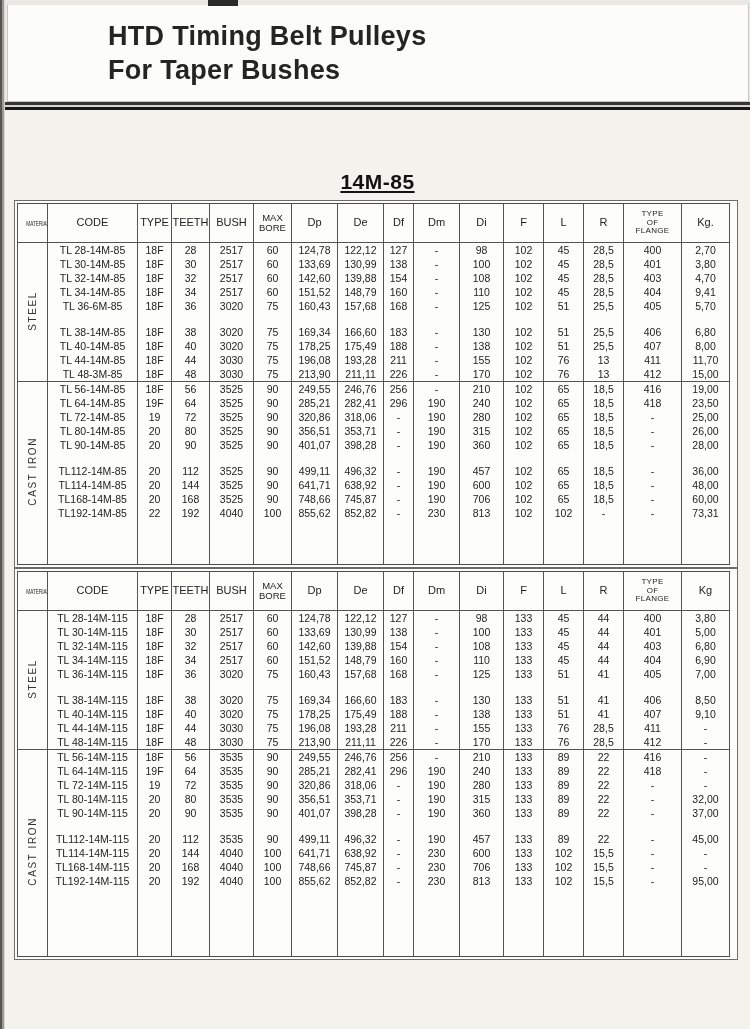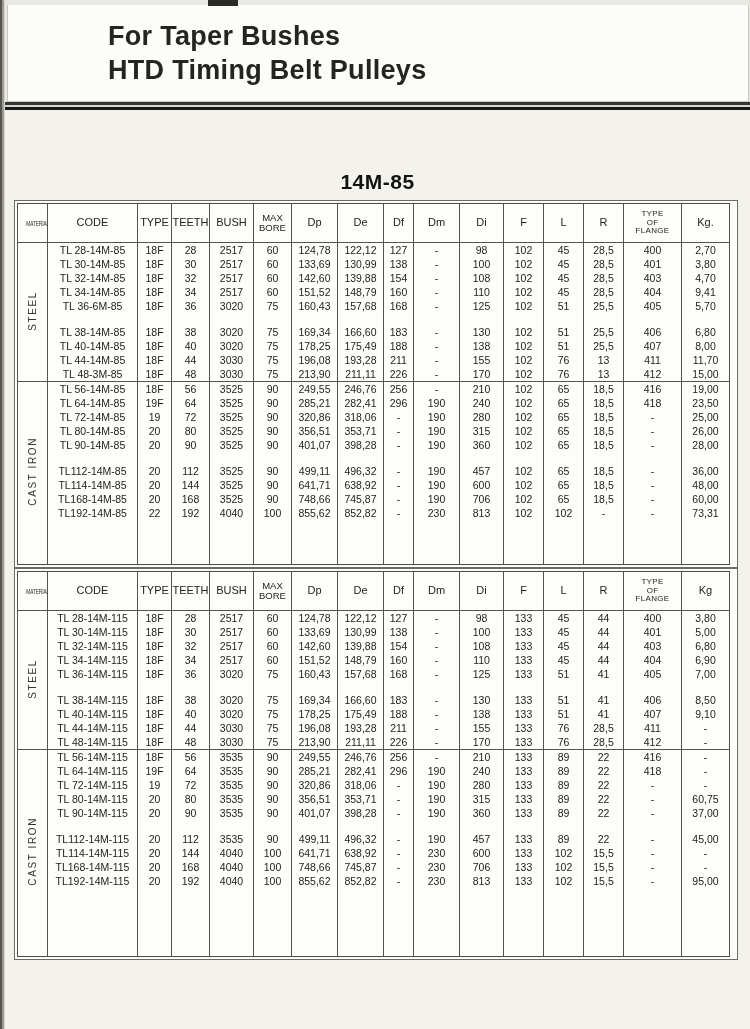--- a/index.html
+++ b/index.html
@@ -20,21 +20,21 @@
     font-weight:bold;font-size:27px;line-height:34px;letter-spacing:0.3px;}
   .model-code{position:absolute;right:8px;top:54px;color:#242423;
     font-weight:bold;font-size:25px;letter-spacing:0.5px;}
   .header-rule{position:absolute;left:0;top:102px;width:750px;height:8px;
     background:linear-gradient(#353532 0 3px,#d6d5cf 3px 5px,#181816 5px 8px);z-index:5;}
 
   
   .content{position:absolute;left:5px;top:110px;width:745px;height:919px;background:#f3f2ed;}
   .table-title{text-align:center;font-weight:bold;color:#121211;font-size:21px;
     letter-spacing:0.5px;margin:0 0 6px 0;}
-  #table-0 .table-title{padding-top:60px;}
+  #table-0 .table-title{padding-top:60px;text-decoration:underline;}
   #table-1 .table-title{padding-top:27px;}
   .table-frame{width:718px;margin-left:9px;border:1px solid #6d6c67;padding:2px;background:#fdfdfa;}
 
   table.spec{border-collapse:collapse;table-layout:fixed;width:712px;background:#fdfdfa;
     border:1px solid #4a4a46;}
   .spec th,.spec td{border-left:1px solid #55544f;border-right:1px solid #55544f;
     padding:0;text-align:center;overflow:hidden;}
   .spec thead th{border-bottom:1px solid #55544f;height:38px;font-weight:normal;
     color:#222;font-size:11px;line-height:1.05;white-space:pre-line;vertical-align:middle;}
   .spec thead th .cw{display:inline-block;}
@@ -53,22 +53,22 @@
     font-weight:normal;}
 </style>
 </head>
 <body>
 
 <div class="left-edge"></div>
 <div class="top-mark"></div>
 
 <header class="page-header">
   <div class="title-lines">
+    <div>HTD Timing Belt Pulleys</div>
     <div>For Taper Bushes</div>
-    <div>HTD Timing Belt Pulleys</div>
   </div>
 </header>
 <div class="header-rule"></div>
 
 <main class="content">
   <section class="table-block" id="table-0">
     <h2 class="table-title">14M-85</h2>
     <div class="table-frame">
         <table class="spec">
           <colgroup>
@@ -756,21 +756,21 @@
               <td>90</td>
               <td>356,51</td>
               <td>353,71</td>
               <td>-</td>
               <td>190</td>
               <td>315</td>
               <td>133</td>
               <td>89</td>
               <td>22</td>
               <td>-</td>
-              <td>60,75</td>
+              <td>32,00</td>
             </tr>
             <tr>
               <td>TL 90-14M-115</td>
               <td>20</td>
               <td>90</td>
               <td>3535</td>
               <td>90</td>
               <td>401,07</td>
               <td>398,28</td>
               <td>-</td>

